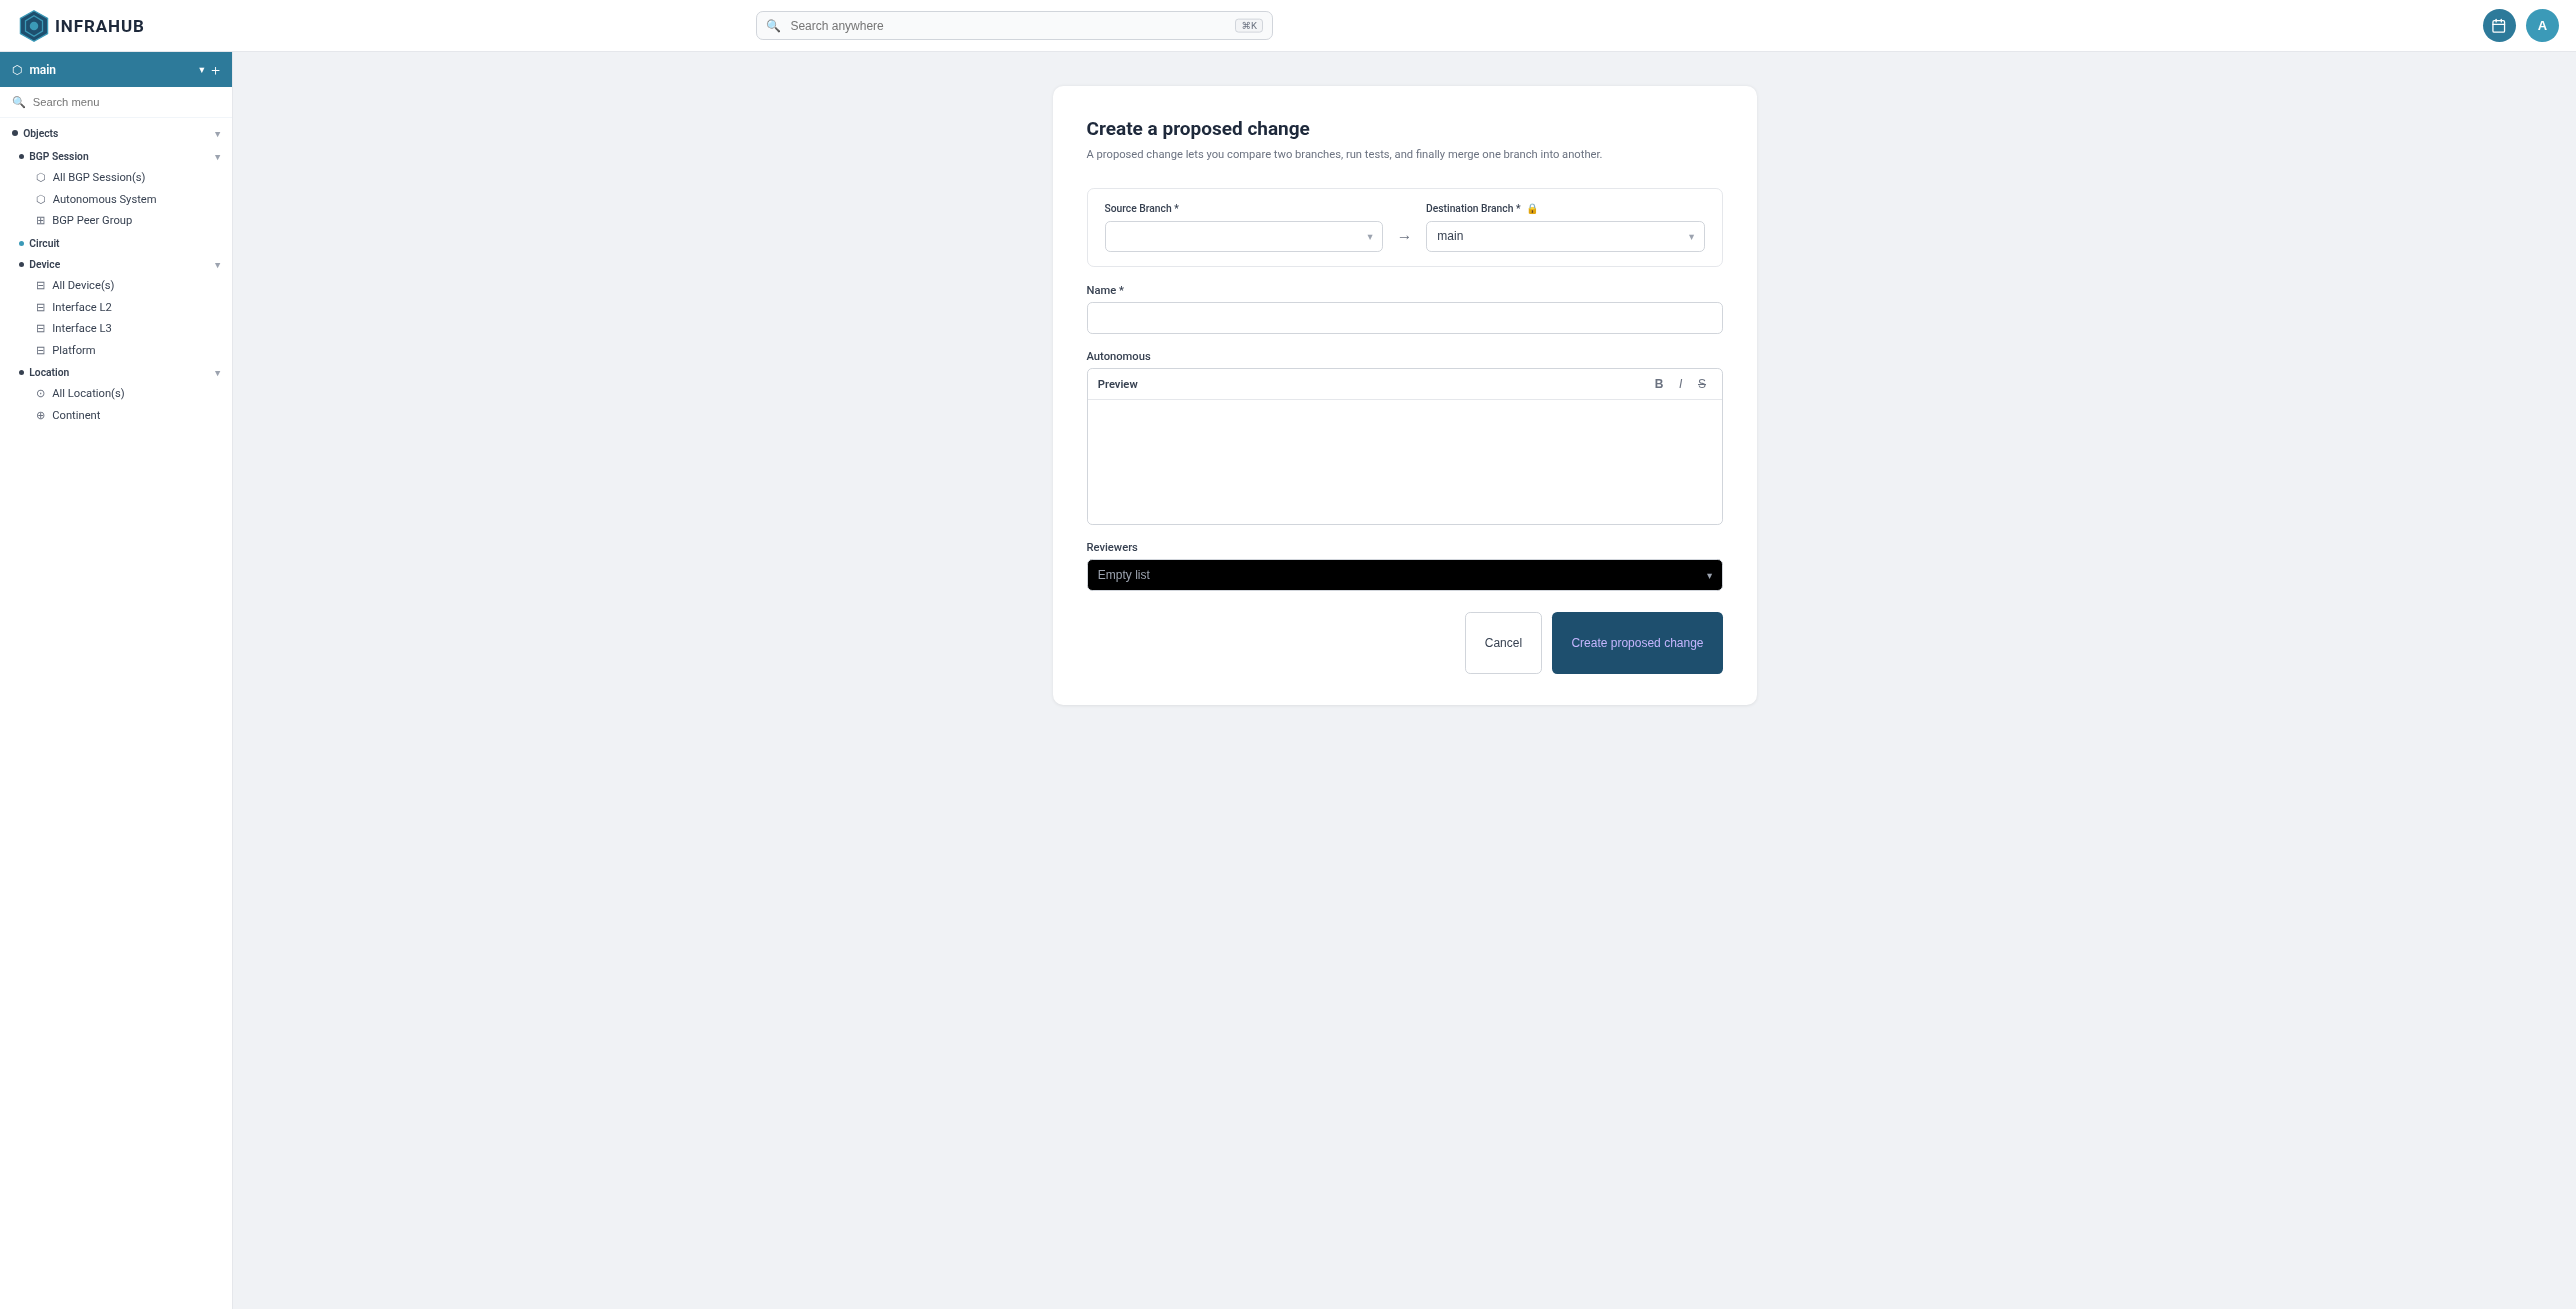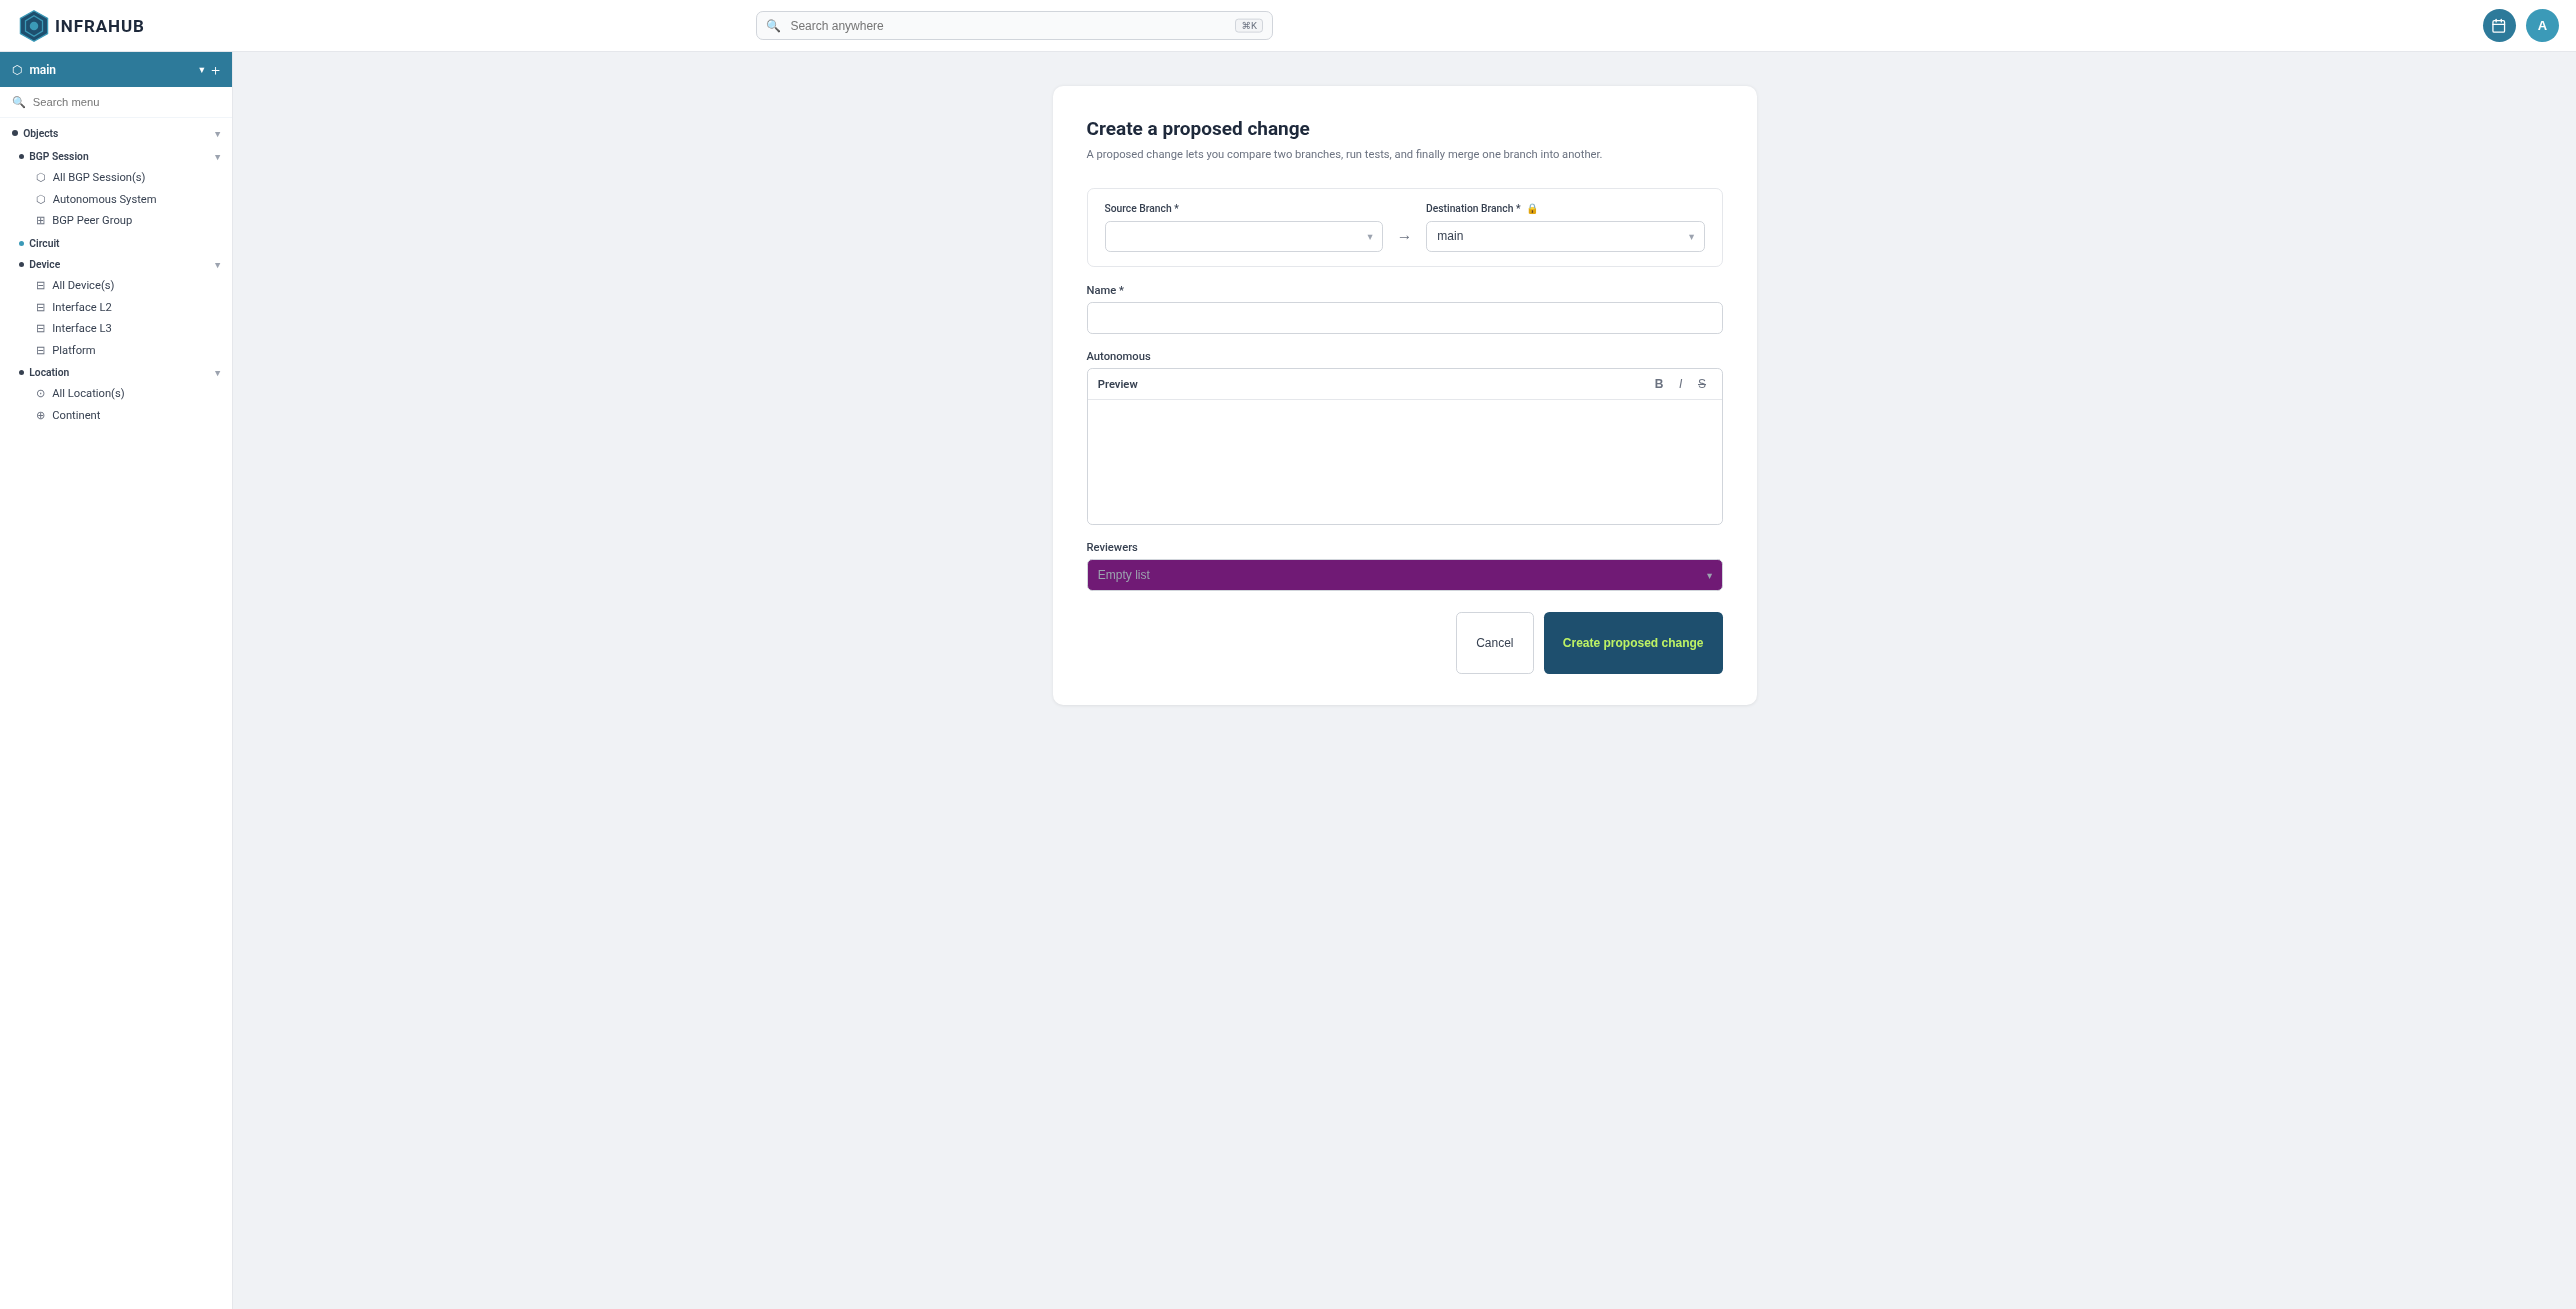--- a/index.html
+++ b/index.html
@@ -364,21 +364,21 @@
     .reviewers-wrap {
       position: relative;
     }
     .reviewers-wrap select {
       width: 100%;
       padding: 7.8px 10.3px;
       border: 0.9px solid #d1d5db;
       border-radius: 5.2px;
       font-size: 12px;
       color: #9ca3af;
-      background: #701a75;
+      background: #000000;
       appearance: none;
       cursor: pointer;
       outline: none;
     }
     .reviewers-wrap .caret {
       position: absolute;
       right: 10.3px;
       top: 50%;
       transform: translateY(-50%);
       color: #9ca3af;
@@ -402,23 +402,23 @@
       color: #374151;
       cursor: pointer;
       font-weight: 500;
     }
     .btn-primary {
       padding: 24px 19px;
       border: none;
       background: #1e4f6e;
       border-radius: 5.2px;
       font-size: 12px;
-      color: #bef264;
-      cursor: pointer;
-      font-weight: 700;
+      color: #c4b5fd;
+      cursor: pointer;
+      font-weight: 400;
     }
 
     .lock-icon { font-size: 10.3px; color: #6b7280; margin-left: 3.4px; }
 
     .select-wrapper {
       position: relative;
     }
     .select-wrapper select {
       width: 100%;
       padding: 7.8px 27.6px 7.8px 10.3px;

